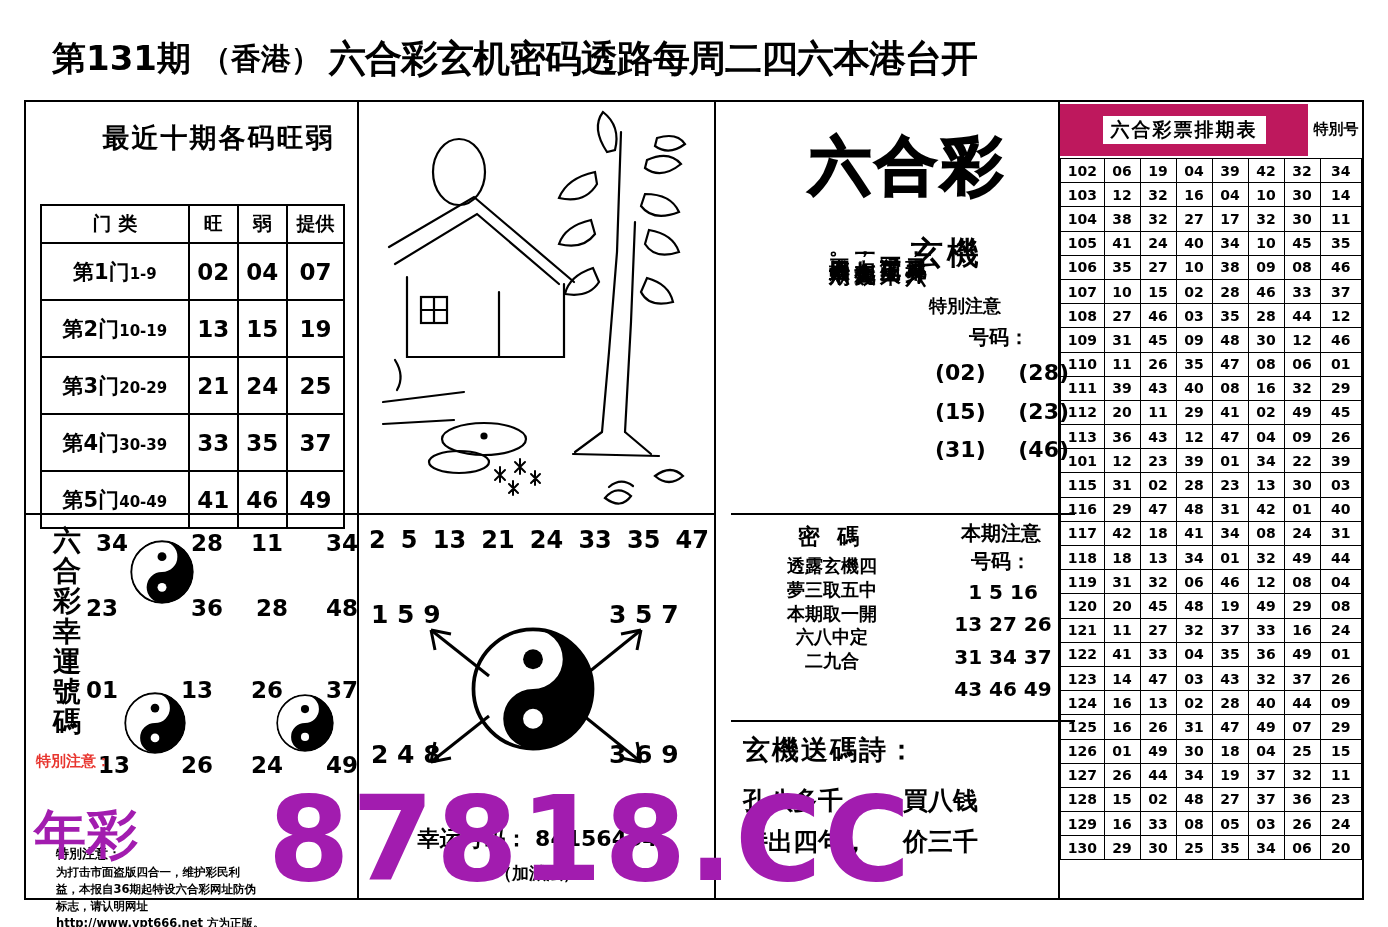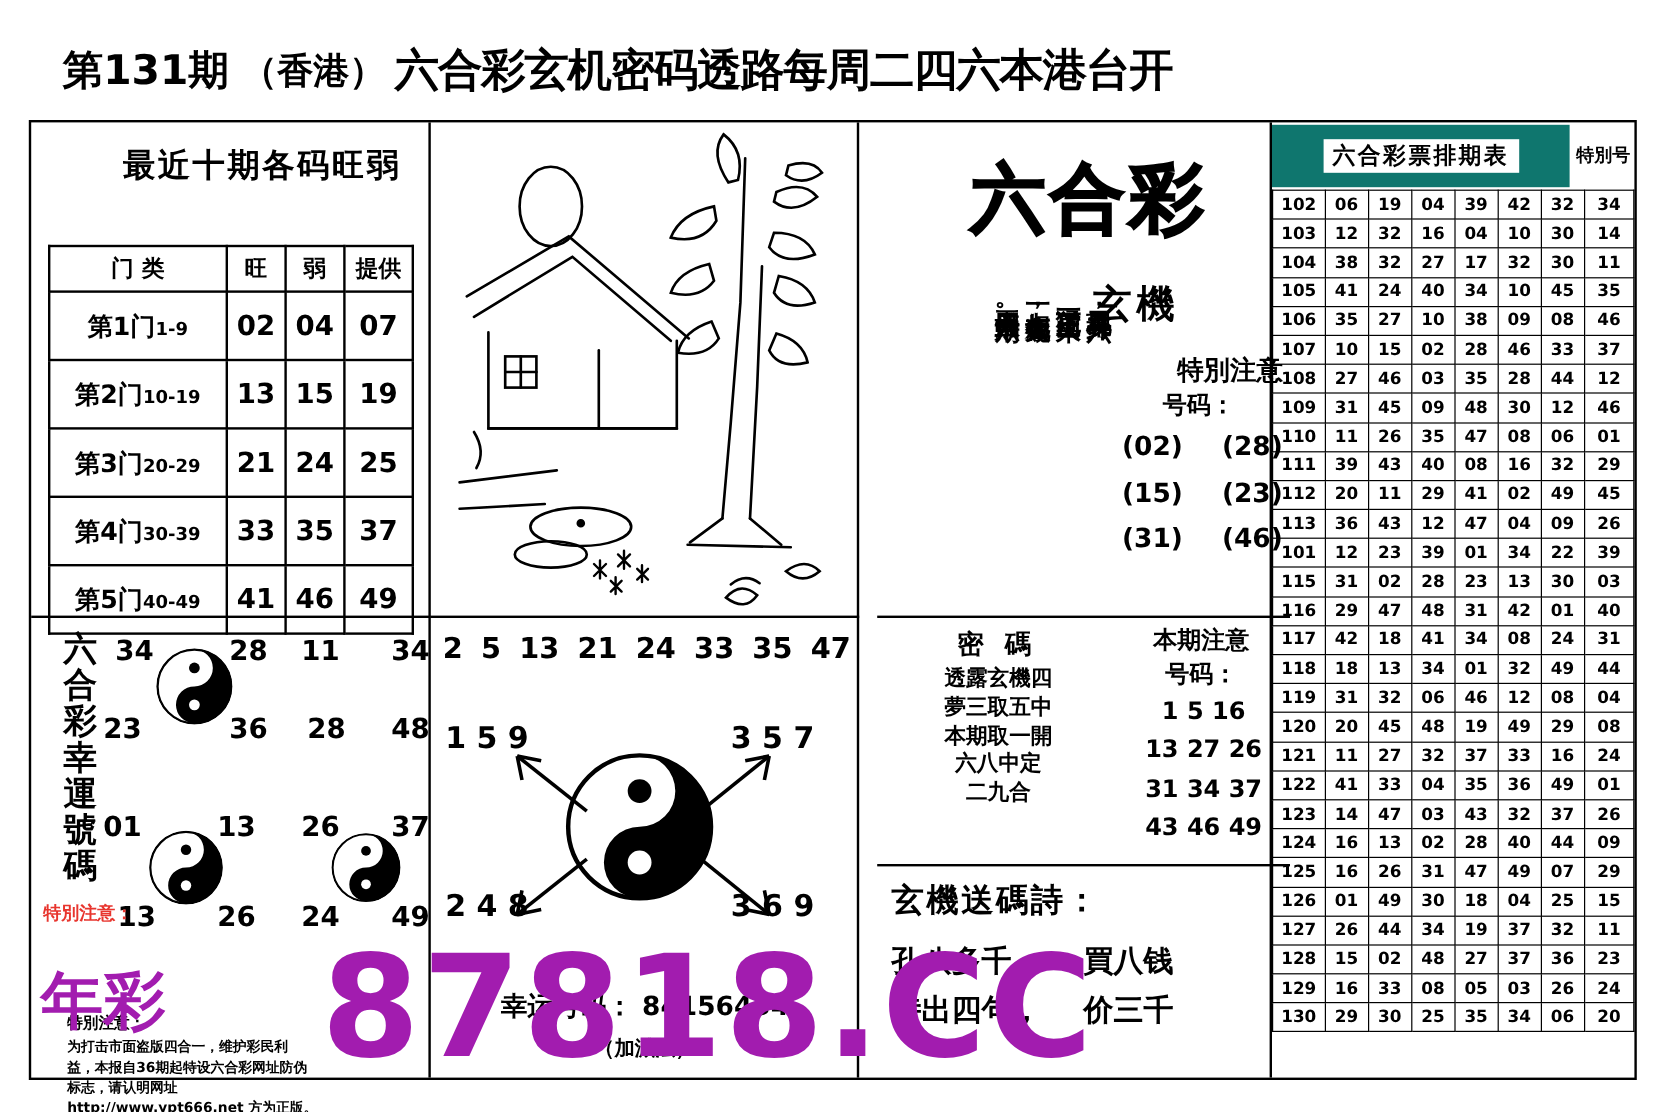--- a/index.html
+++ b/index.html
@@ -108,22 +108,22 @@
   }
   .c-poem {
     position:absolute; left:6px; top:140px; width:190px; height:255px;
     display:flex; flex-direction:row-reverse; justify-content:flex-start; gap:2px;
   }
   .c-poem .line {
     writing-mode:vertical-rl; text-orientation:upright;
     font-size:21px; font-weight:bold; line-height:1.12; letter-spacing:1px;
   }
   .c-attn-title {
-    position:absolute; left:198px; top:192px; width:140px; text-align:right;
-    font-size:22px; font-weight:bold;
+    position:absolute; left:198px; top:192px; width:140px; text-align:left;
+    font-size:18px; font-weight:bold;
   }
   .c-attn-sub {
     position:absolute; left:198px; top:222px; width:140px; text-align:center;
     font-size:20px; font-weight:bold;
   }
   .c-attn-nums {
     position:absolute; left:198px; top:252px; width:146px;
     font-size:22px; font-weight:bold; line-height:1.75;
   }
   .c-attn-nums .r { display:flex; justify-content:space-between; padding:0 6px; }
@@ -156,21 +156,21 @@
     position:absolute; left:12px; top:678px; width:324px;
     font-size:25px; font-weight:bold; line-height:1.65;
   }
   .c-shi .r { display:flex; }
   .c-shi .r .l { width:160px; }
 
   
   .d-head { position:absolute; left:0; top:0; width:302px; height:56px; }
   .d-head-band {
     position:absolute; left:0px; top:2px; width:248px; height:52px;
-    background:#0f766e; color:#fff;
+    background:#be185d; color:#fff;
     display:flex; align-items:center; justify-content:center;
     font-size:21px; font-weight:bold; letter-spacing:2px;
   }
   .d-head-band .inner {
     background:#fff; color:#000; padding:1px 8px; font-size:19px;
   }
   .d-head-right {
     position:absolute; left:250px; top:2px; width:52px; height:52px;
     display:flex; align-items:center; justify-content:center;
     font-size:15px; font-weight:bold; line-height:1.05; text-align:center;

